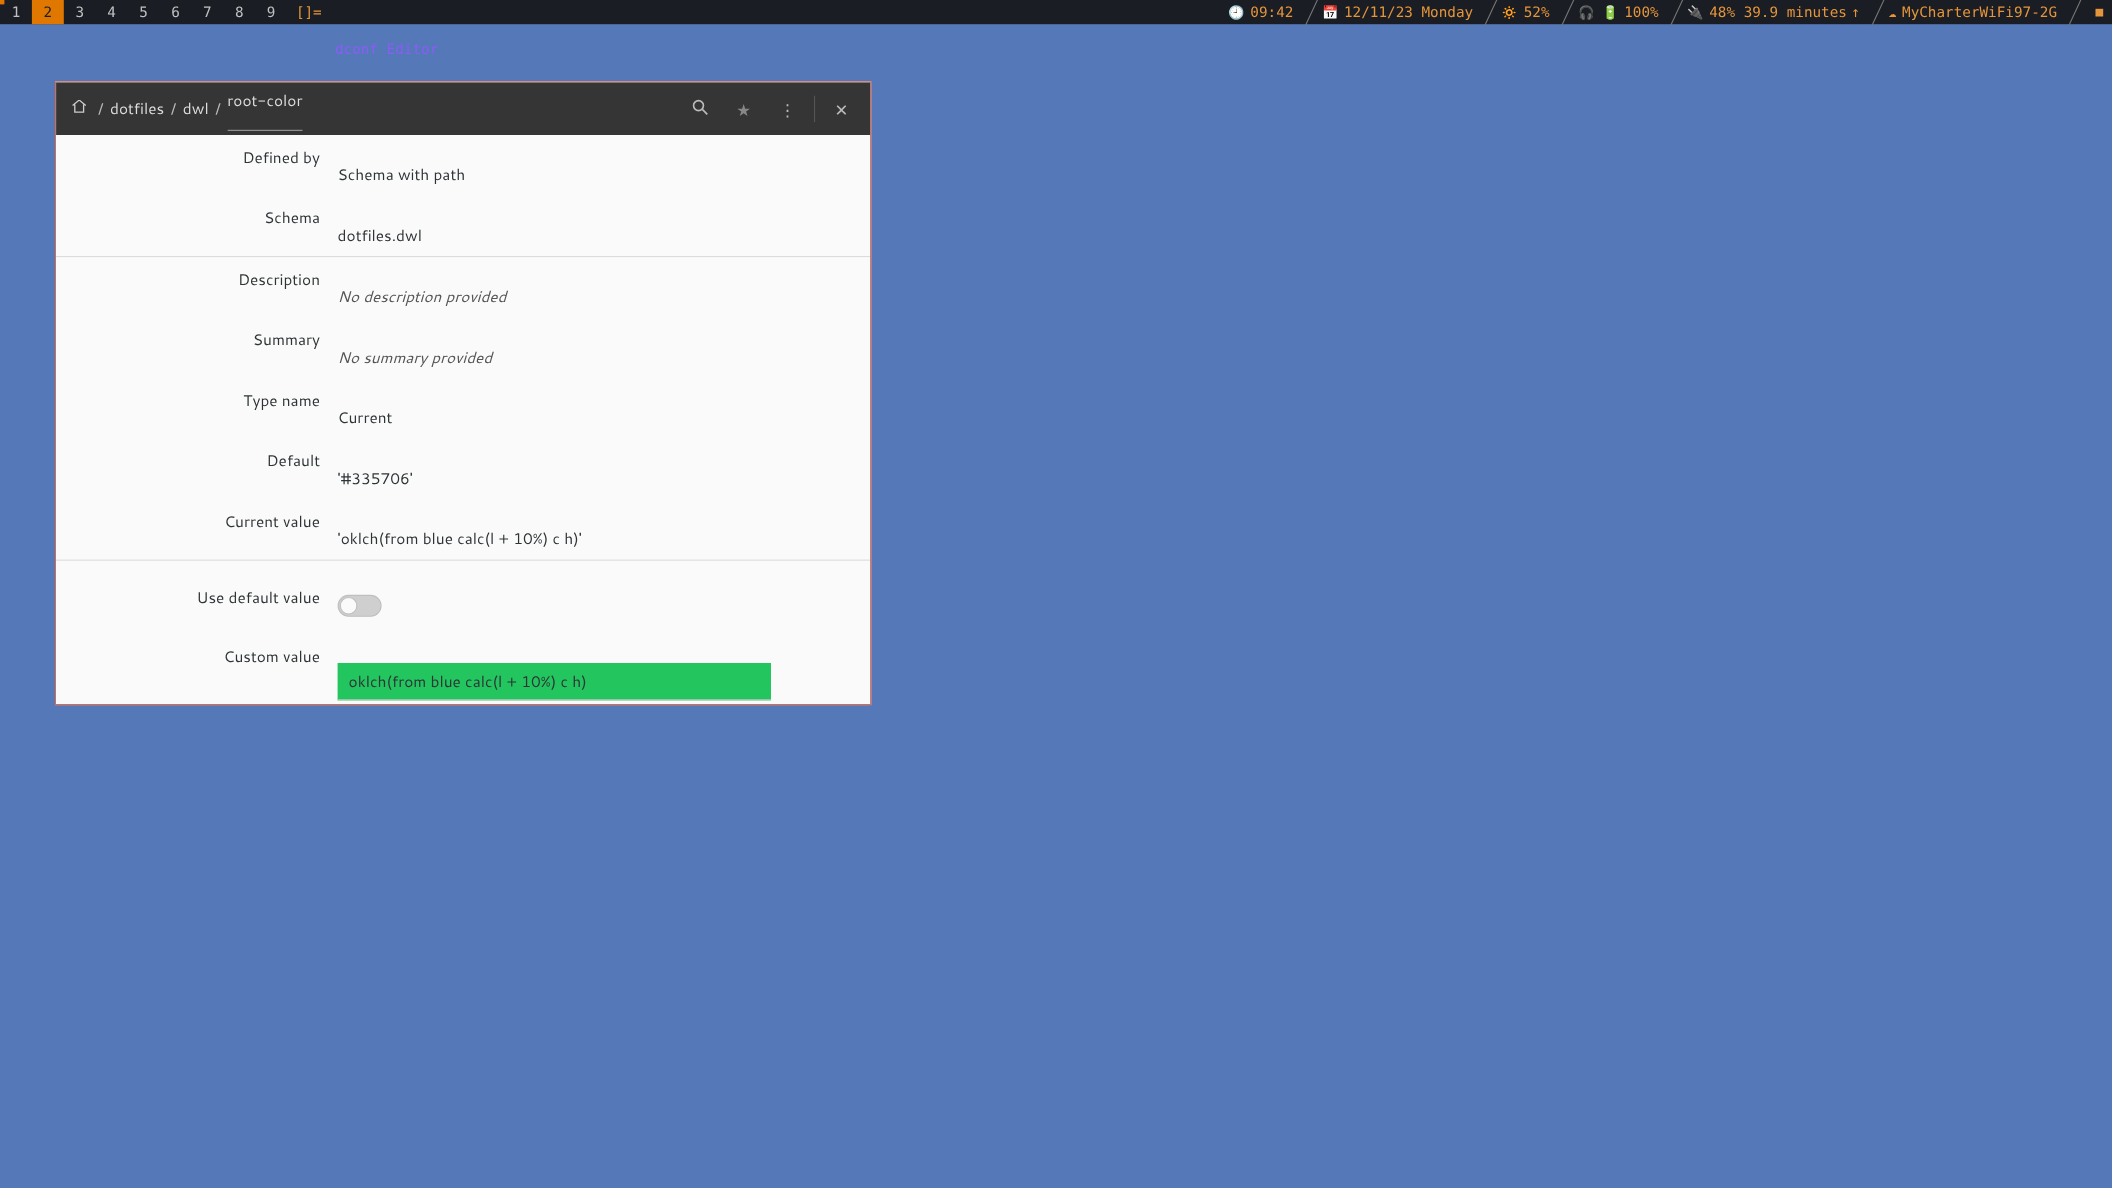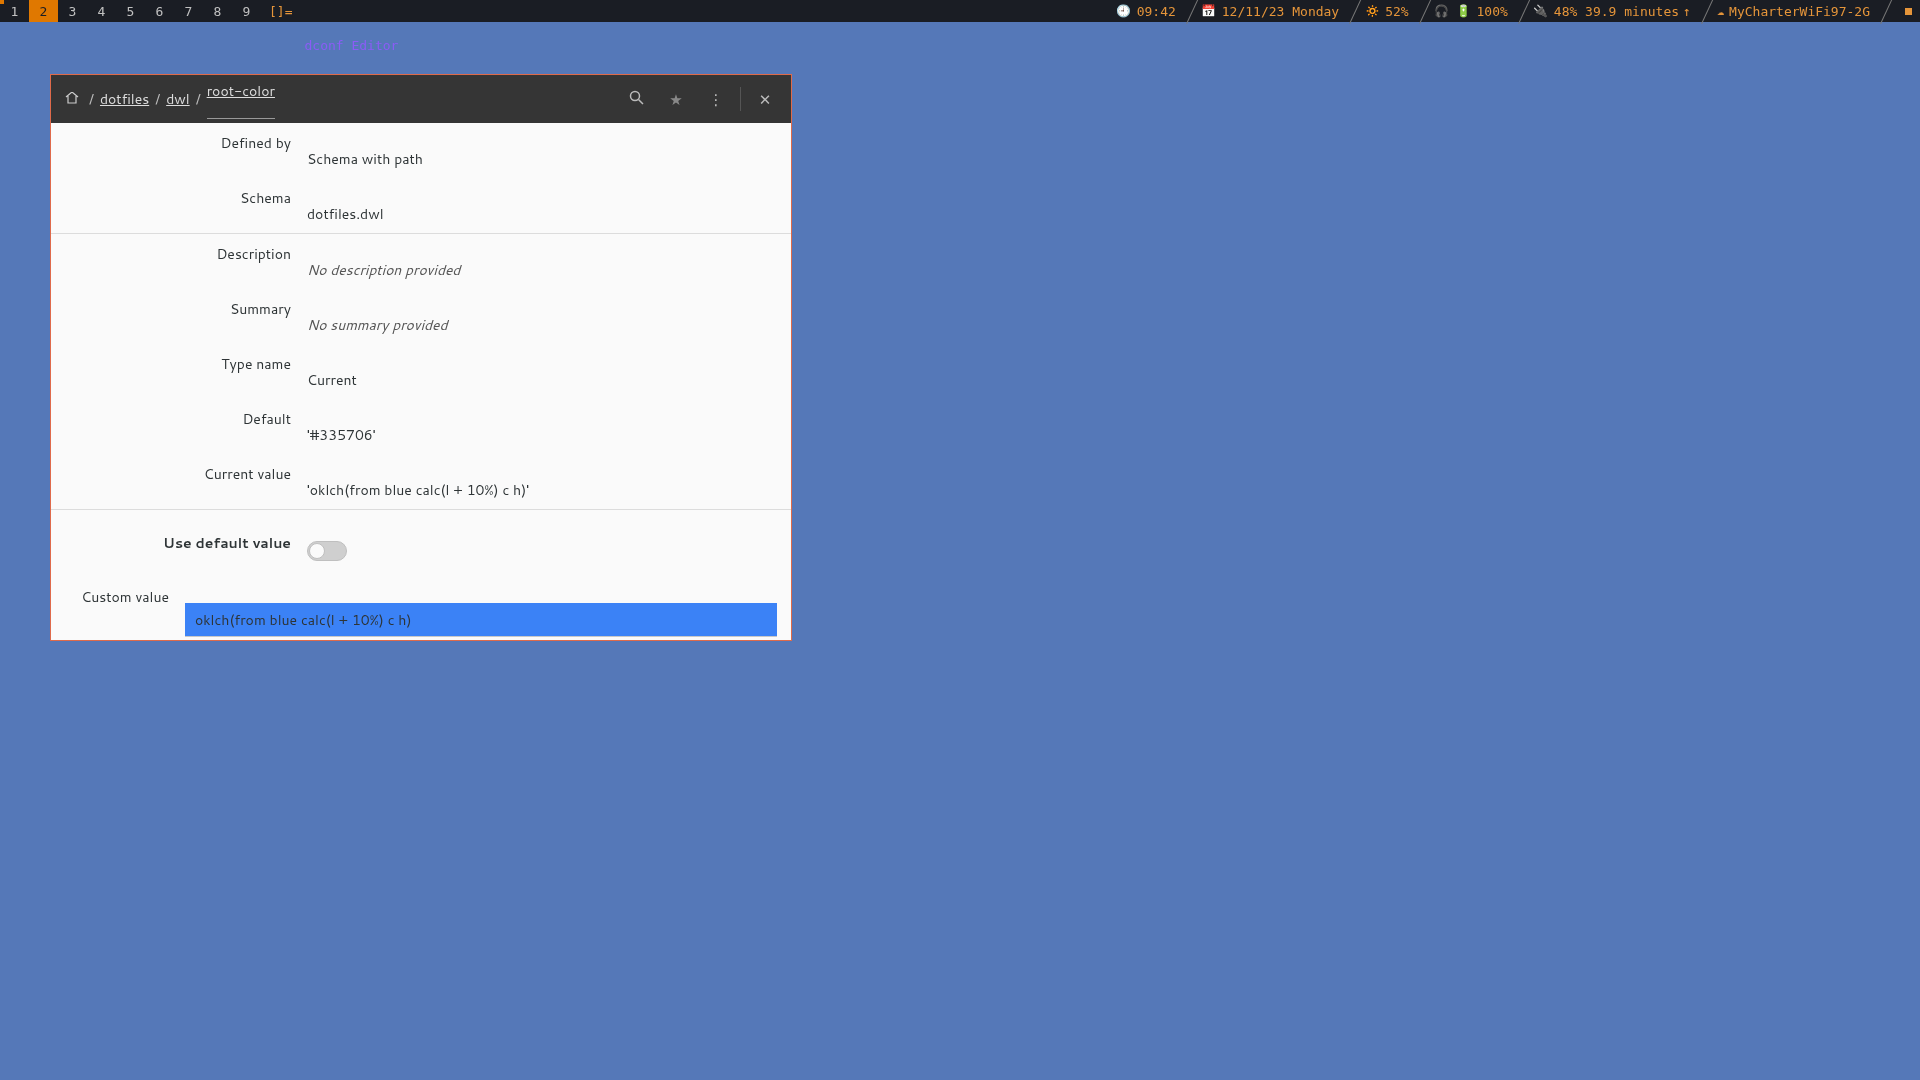--- a/index.html
+++ b/index.html
@@ -123,21 +123,21 @@
     gap: 0;
     font-size: 14px;
     color: #ddd;
   }
   .breadcrumb .sep {
     padding: 0 6px;
     color: #bbb;
     width: auto;
   }
   .breadcrumb .sep::before { display: none; }
-  .breadcrumb .crumb { padding: 2px 0; text-decoration: underline; }
+  .breadcrumb .crumb { padding: 2px 0; }
   .breadcrumb .crumb.current {
     border-bottom: 1px solid #999;
     padding-bottom: 17px;
   }
   .headerbar .spacer { flex: 1; }
   .headerbar .hbtn {
     width: 40px; height: 34px;
     display: flex; align-items: center; justify-content: center;
     color: #bbb;
     font-size: 15px;
@@ -192,23 +192,23 @@
   .switch .knob {
     position: absolute;
     left: 1px; top: 1px;
     width: 16px; height: 16px;
     border-radius: 50%;
     background: #fafafa;
     border: 1px solid #bfbfbf;
   }
 
   .textentry {
-    width: 592px;
+    width: 394px;
     height: 34px;
-    background: #3b82f6;
+    background: #22c55e;
     border: none;
     border-bottom: 1px solid #c8c8c8;
     padding: 0 10px;
     font-size: 14px;
     color: #2e3436;
     font-family: inherit;
     outline: none;
   }
 
 </style>
@@ -334,21 +334,21 @@
         <div class="label">Default</div>
         <div class="value">'#335706'</div>
       </div>
       <div class="row">
         <div class="label">Current value</div>
         <div class="value">'oklch(from blue calc(l + 10%) c h)'</div>
       </div>
     </div>
 
     <div class="section" style="border-bottom:none;">
-      <div class="row" style="align-items:center;padding-top:14px;font-weight:bold;">
+      <div class="row" style="align-items:center;padding-top:14px;">
         <div class="label">Use default value</div>
         <div class="value">
           <div class="switch">
             <div class="knob"></div>
           </div>
         </div>
       </div>
       <div class="row" style="padding-top:16px;">
         <div class="label">Custom value</div>
         <div class="value">

